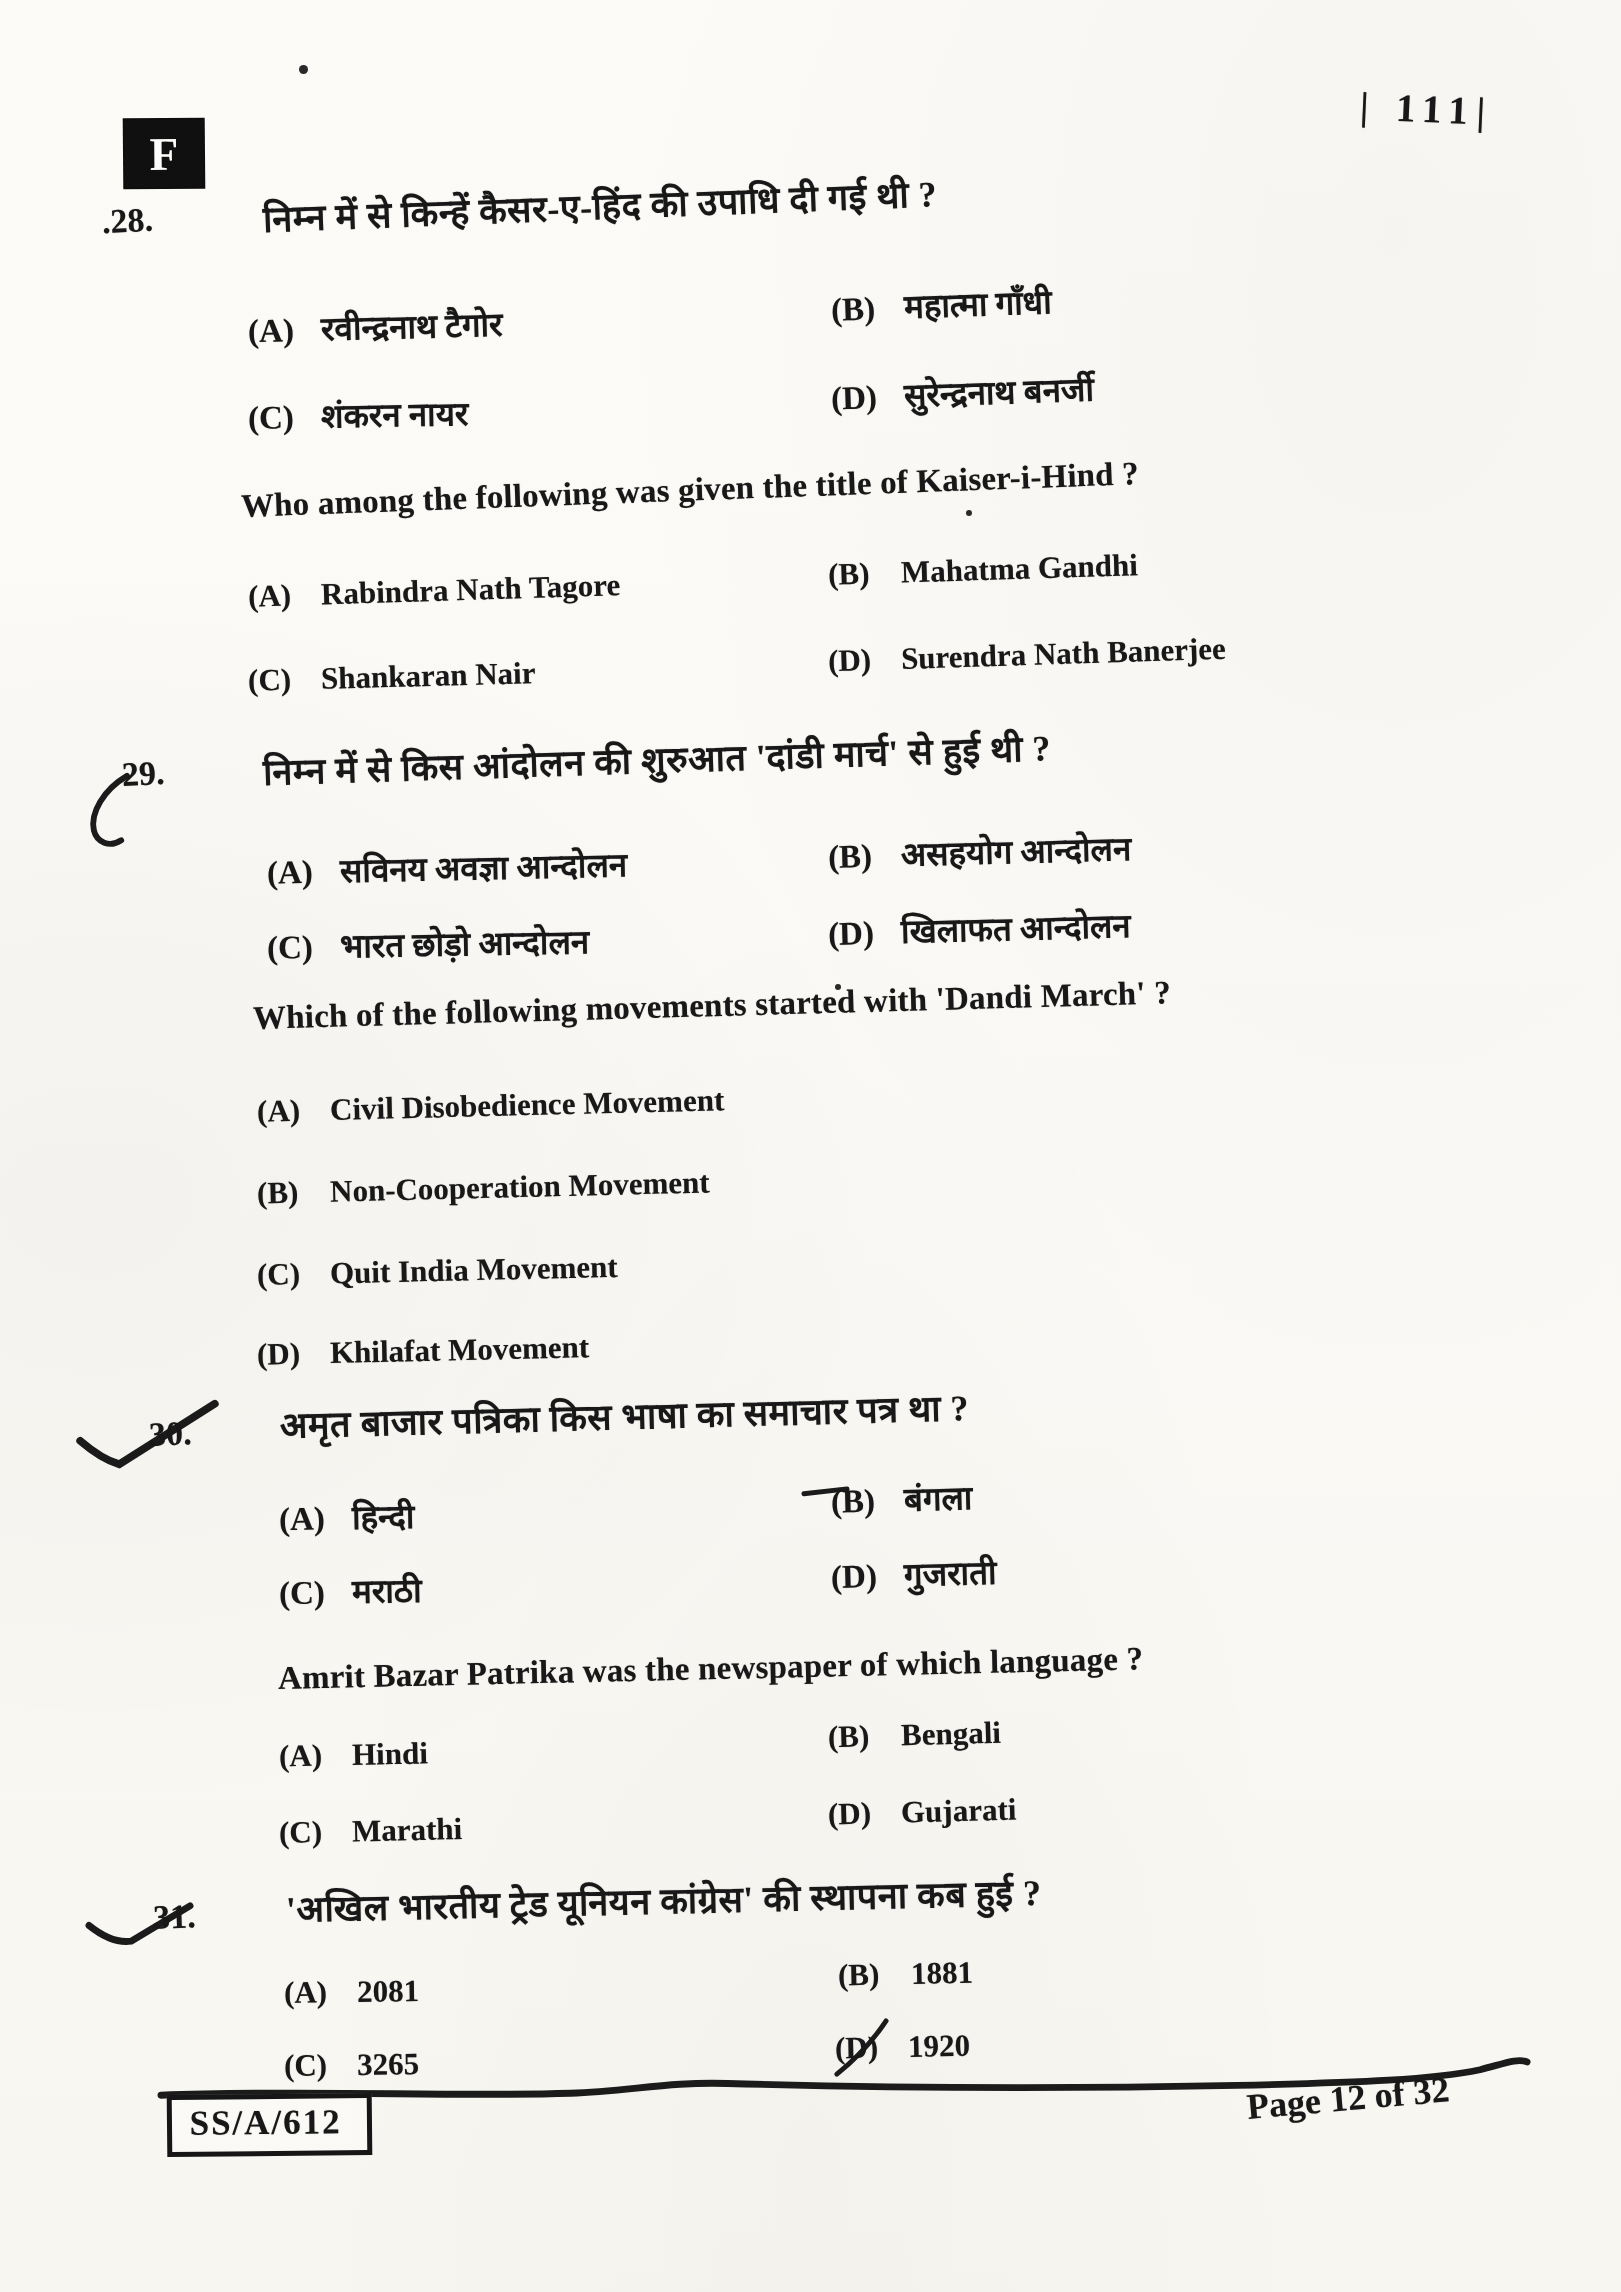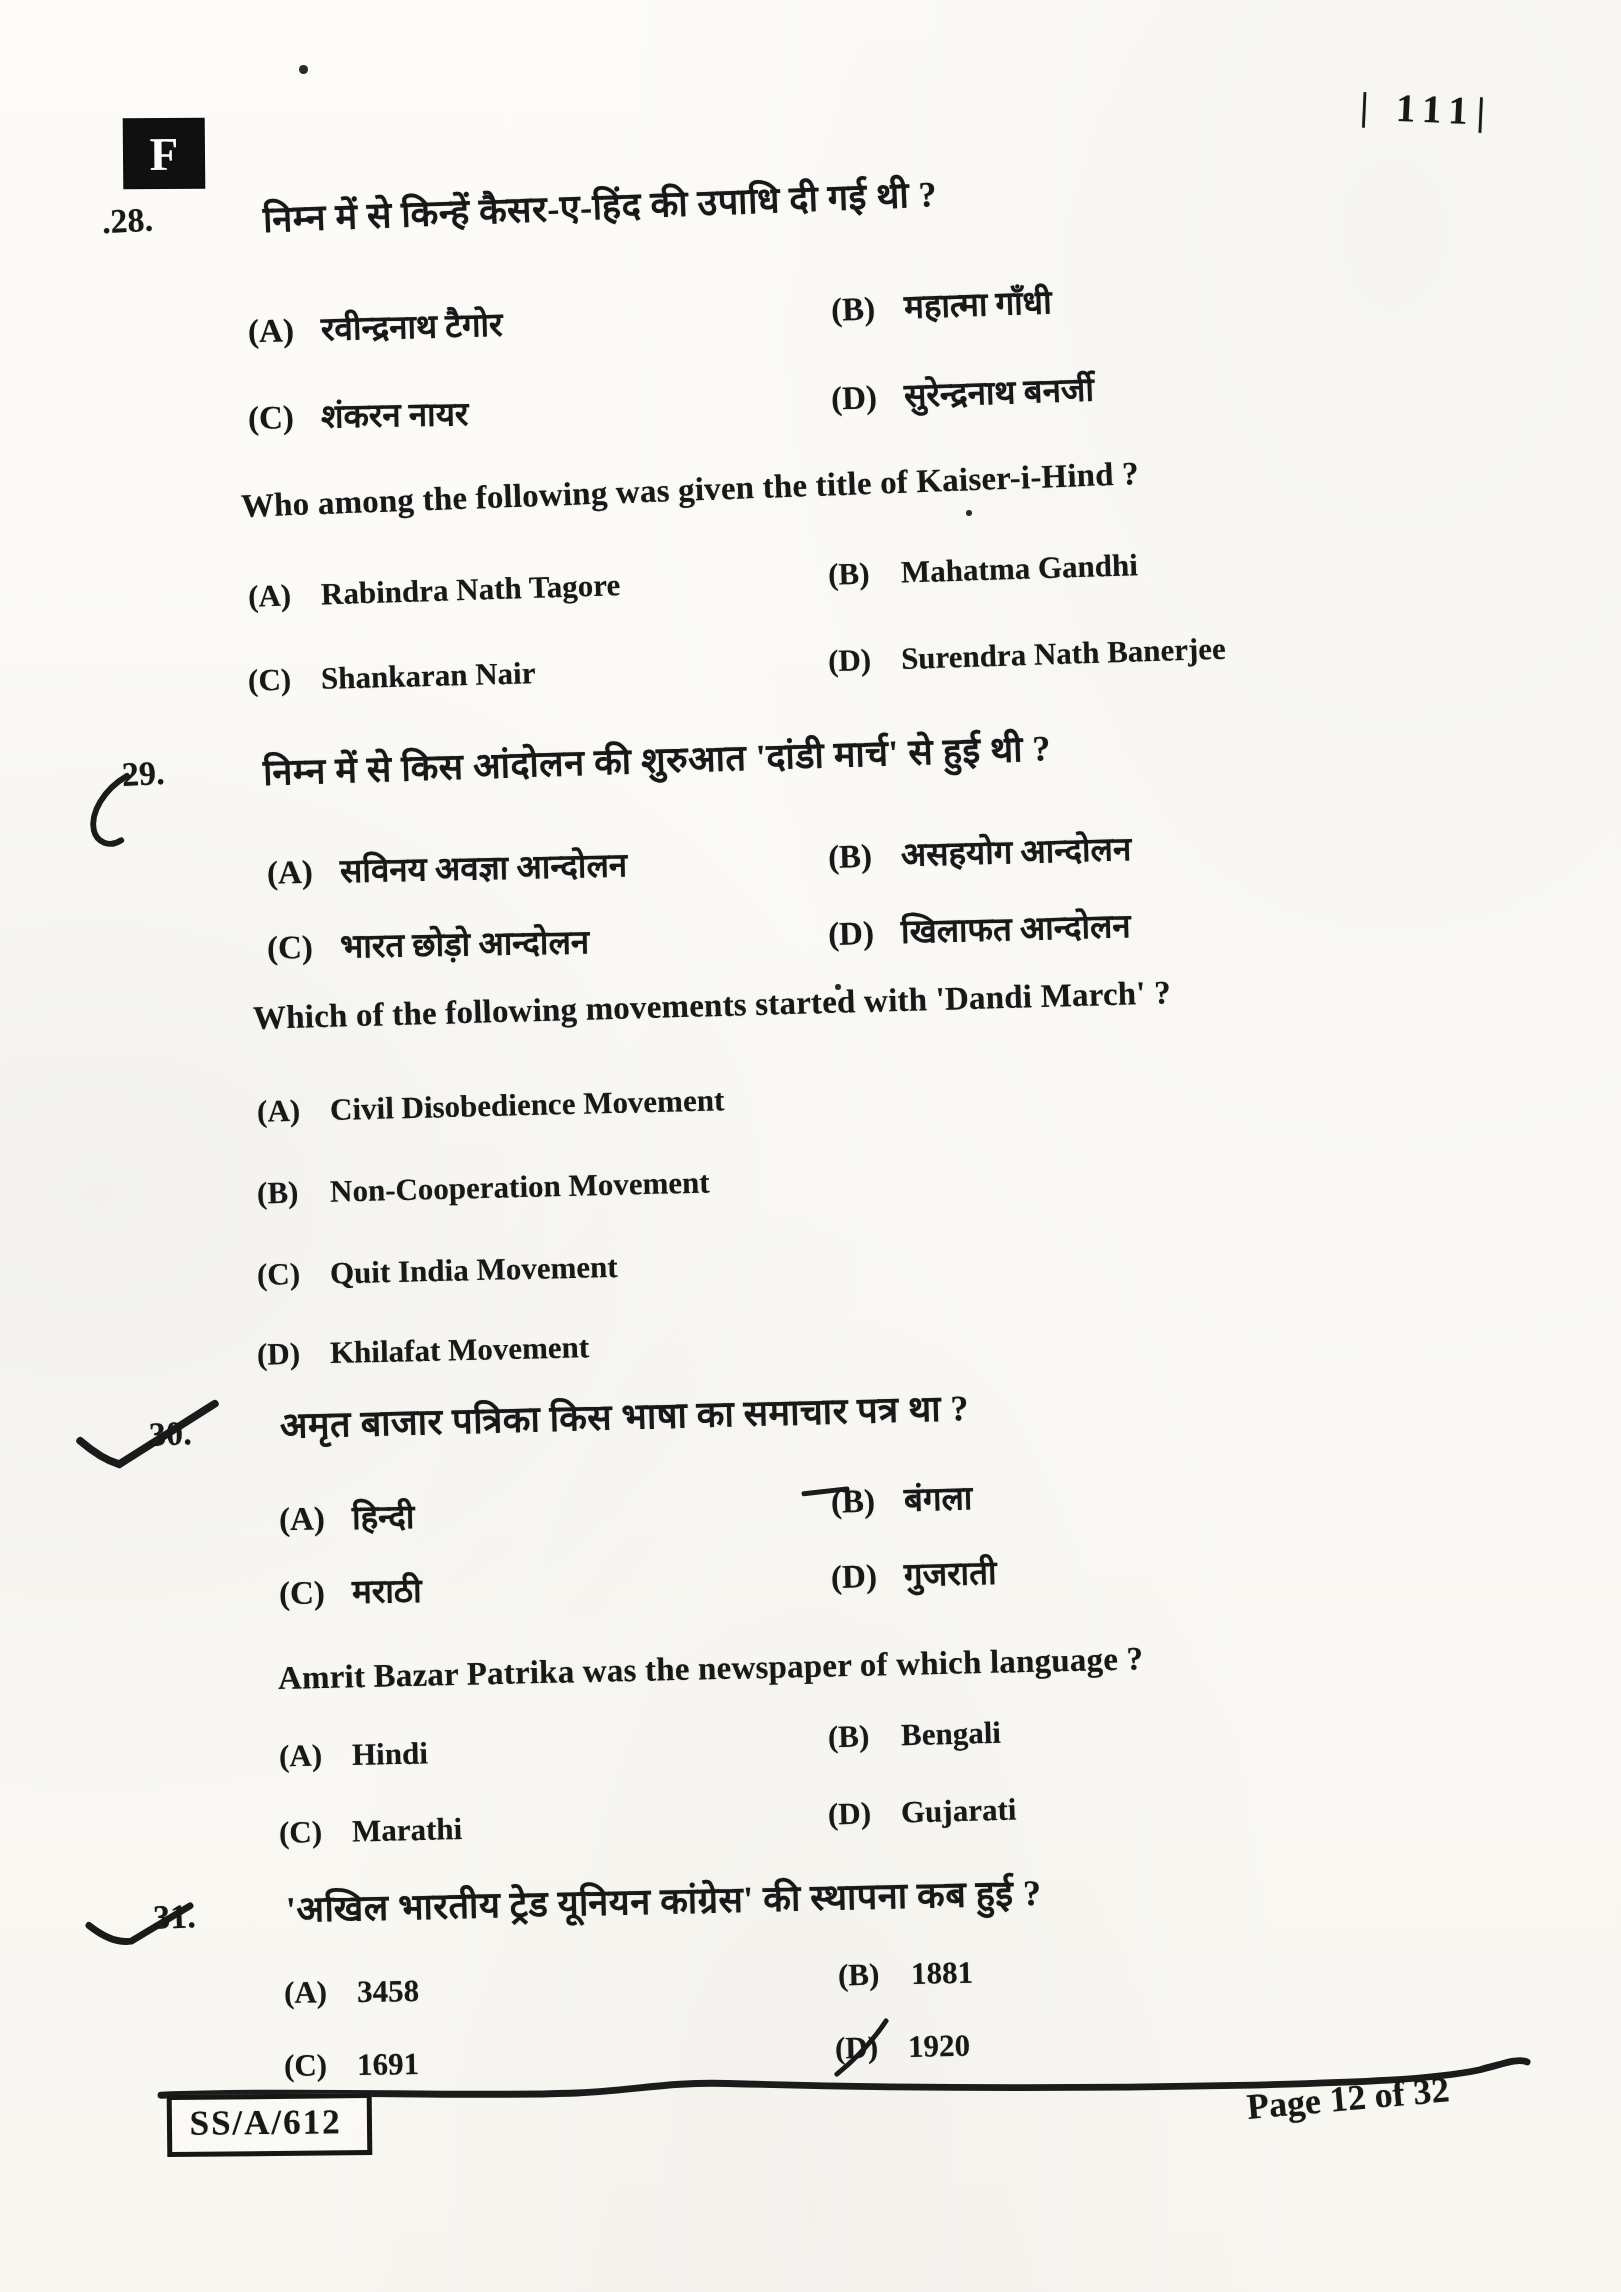--- a/index.html
+++ b/index.html
@@ -175,29 +175,29 @@
 </div>
 
 <svg class="abs stroke" style="left:86px;top:1900px;" width="108" height="51" viewBox="0 0 110 52">
   <path d="M3,26 C18,38 32,44 46,42 L106,6" stroke-width="7"></path>
 </svg>
 <div class="abs qnum ink" style="left:153px;top:1898px;transform:rotate(-2deg);">31.</div>
 <div class="abs hi ink" style="left:286px;top:1884px;transform:rotate(-1.3deg);transform-origin:left center;">'अखिल भारतीय ट्रेड यूनियन कांग्रेस' की स्थापना कब हुई ?</div>
 
 <div class="abs opt enopt ink" style="left:284px;top:1974px;transform:rotate(-0.8deg);">
   <span class="lbl">(A)</span>
-  <span>3458</span>
+  <span>2081</span>
 </div>
 <div class="abs opt enopt ink" style="left:838px;top:1956px;transform:rotate(-1.2deg);">
   <span class="lbl">(B)</span>
   <span>1881</span>
 </div>
 <div class="abs opt enopt ink" style="left:284px;top:2047px;transform:rotate(-0.8deg);">
   <span class="lbl">(C)</span>
-  <span>1691</span>
+  <span>3265</span>
 </div>
 <svg class="abs stroke" style="left:829px;top:2017px;" width="63" height="63" viewBox="0 0 64 64">
   <path d="M8,58 C28,42 46,22 58,4" stroke-width="5"></path>
 </svg>
 <div class="abs opt enopt ink" style="left:835px;top:2029px;transform:rotate(-1.2deg);">
   <span class="lbl">(D)</span>
   <span>1920</span>
 </div>
 
 <svg class="abs stroke" style="left:159px;top:2056px;" width="1372" height="51" viewBox="0 0 1400 52">

